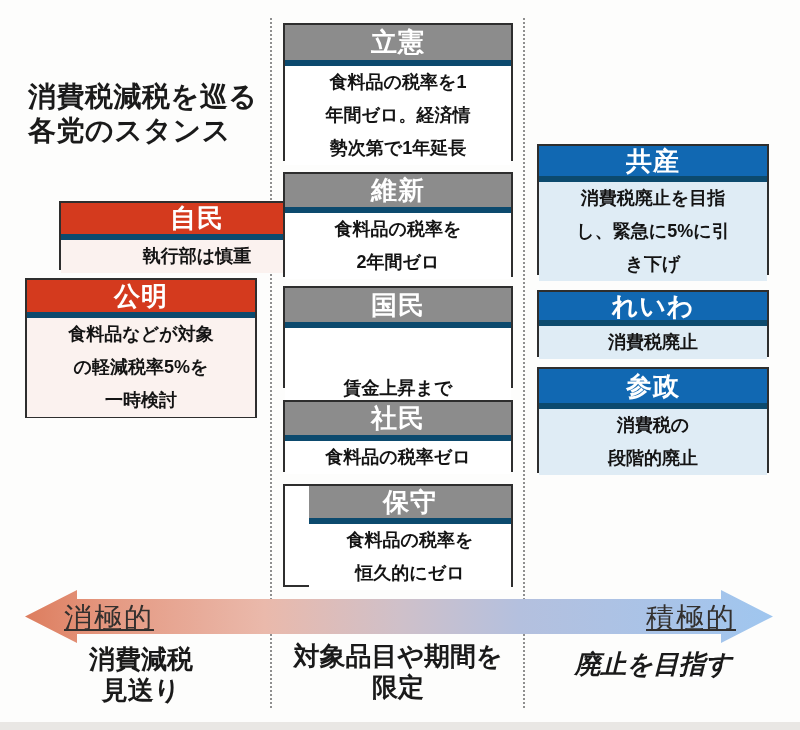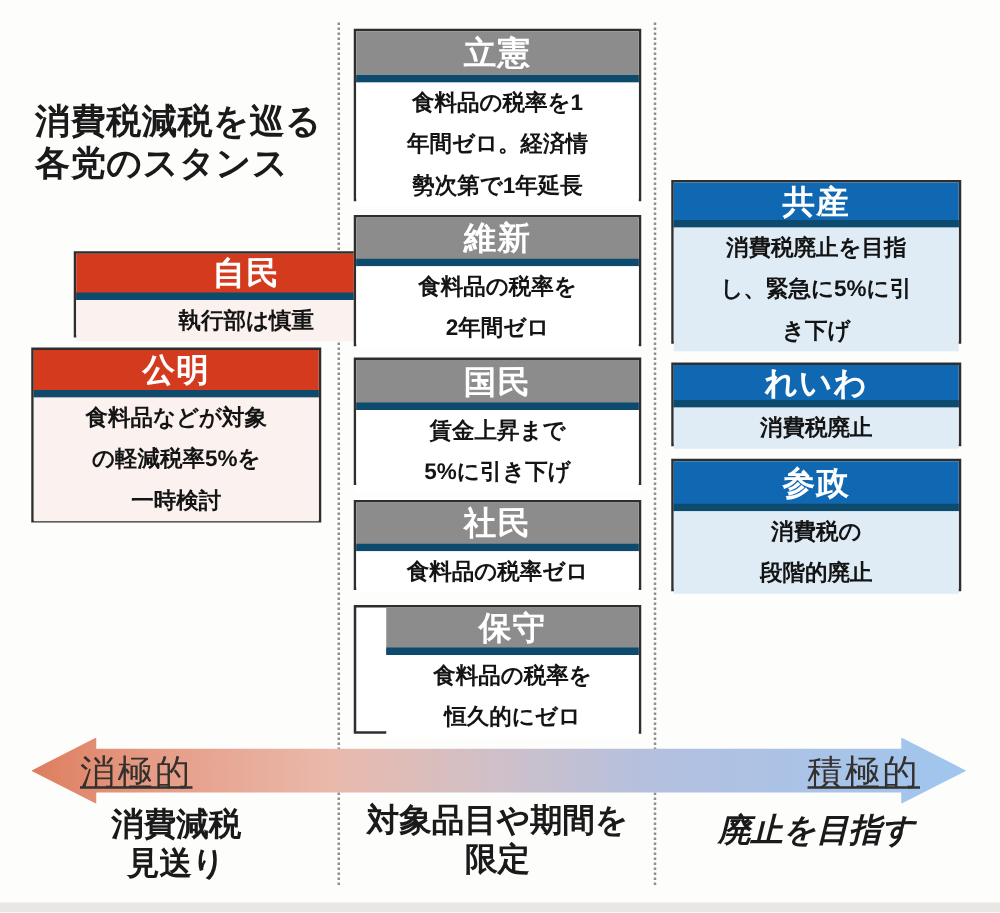--- a/index.html
+++ b/index.html
@@ -95,21 +95,21 @@
     <div class="card-header" style="height:36px;">立憲</div>
     <div class="card-body">食料品の税率を1
 年間ゼロ。経済情
 勢次第で1年延長</div>
   </div>
   <div class="card gray" style="left:283px;top:172px;width:230px;height:105px;">
     <div class="card-header" style="height:33px;">維新</div>
     <div class="card-body">食料品の税率を
 2年間ゼロ</div>
   </div>
-  <div class="card gray" style="left:283px;top:286px;width:230px;height:102px;">
+  <div class="card gray" style="left:283px;top:286px;width:230px;height:102px;gap:44px;">
     <div class="card-header" style="height:34px;">国民</div>
     <div class="card-body">賃金上昇まで
 5%に引き下げ</div>
   </div>
   <div class="card gray" style="left:283px;top:400px;width:230px;height:72px;">
     <div class="card-header" style="height:33px;">社民</div>
     <div class="card-body">食料品の税率ゼロ</div>
   </div>
   <div class="card gray" style="left:283px;top:484px;width:230px;height:103px;padding-left:24px;">
     <div class="card-header" style="height:32px;">保守</div>

